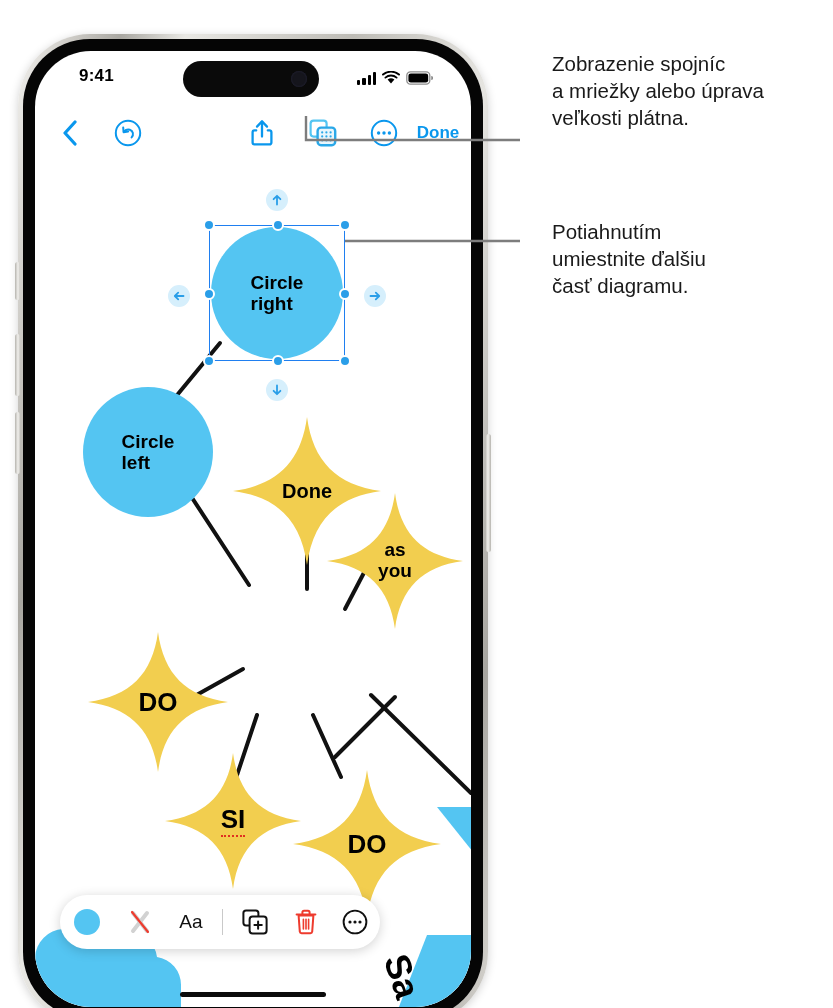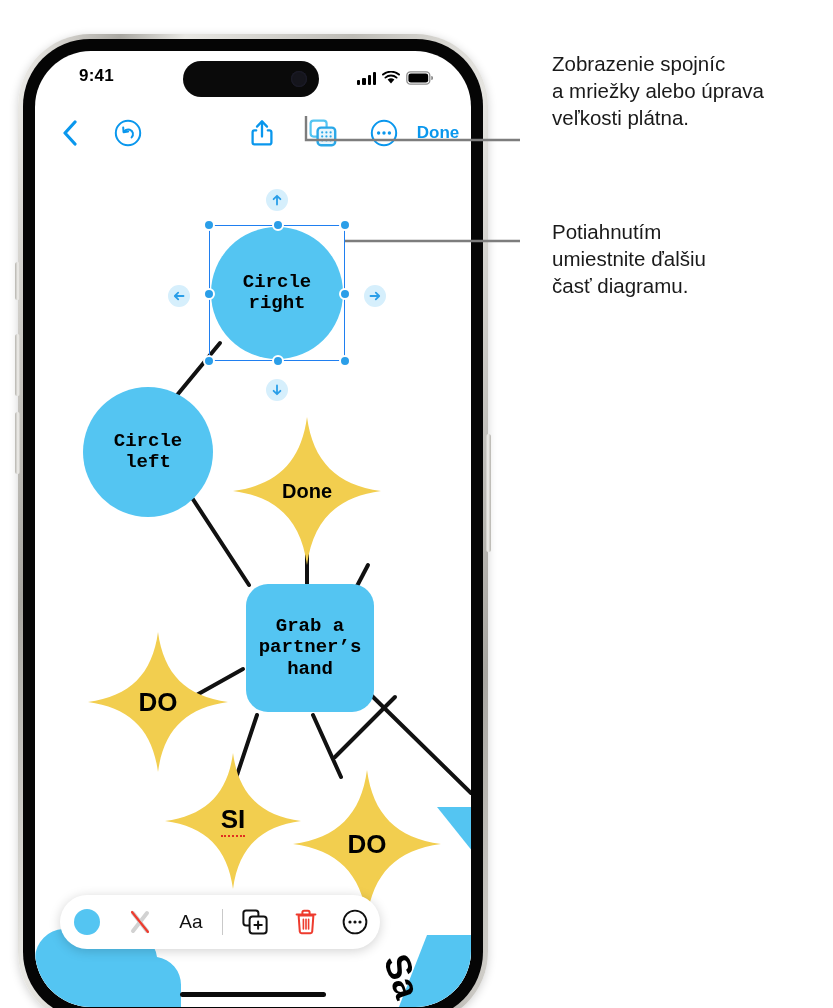--- a/index.html
+++ b/index.html
@@ -110,22 +110,22 @@
 
   
   #canvas {
     position: absolute; left: 0; top: 106px; width: 436px; height: 850px;
     background: #fff; overflow: hidden;
   }
   #connector-svg { position: absolute; left: 0; top: 0; width: 436px; height: 850px; }
 
   .node { position: absolute; display: flex; align-items: center; justify-content: center; }
   .node-label {
-    font-weight: bold; color: #000; text-align: center;
-    line-height: 1.12; pointer-events: none; white-space: pre-line; font-family: Liberation Mono, monospace;
+    font-weight: bold; color: #000; text-align: left;
+    line-height: 1.12; pointer-events: none; white-space: pre-line;
   }
   .circle { border-radius: 50%; background: #54c5f2; }
   .rounded-rect { border-radius: 22px; background: #54c5f2; }
   .star-wrap { position: absolute; }
   .star-wrap svg { position: absolute; left: 0; top: 0; }
   .star-label {
     position: absolute; left: 0; top: 0; width: 100%; height: 100%;
     display: flex; align-items: center; justify-content: center;
     font-weight: bold; color: #000; text-align: center; line-height: 1.1;
     white-space: pre-line;
@@ -319,26 +319,28 @@
 right</span>
           </div>
 
           <div class="star-wrap" style="left:198px; top:255px; width:148px; height:158px;">
             <svg width="148" height="158" viewBox="0 0 100 100">
               <path d="M50 0 C54 30 70 46 100 50 C70 54 54 70 50 100 C46 70 30 54 0 50 C30 46 46 30 50 0 Z" fill="#f2ce4f"></path>
             </svg>
             <span class="star-label" style="font-size:20px;">Done</span>
           </div>
 
-
-          <div class="node rounded-rect" style="left:211px; top:427px; width:128px; height:128px;">
-            <span class="node-label" style="font-size:19px;">Grab a
-partner’s
-hand</span>
-          </div>
+          <div class="star-wrap" style="left:292px; top:330px; width:136px; height:148px;">
+            <svg width="136" height="148" viewBox="0 0 100 100">
+              <path d="M50 0 C54 30 70 46 100 50 C70 54 54 70 50 100 C46 70 30 54 0 50 C30 46 46 30 50 0 Z" fill="#f2ce4f"></path>
+            </svg>
+            <span class="star-label" style="font-size:19px;">as
+you</span>
+          </div>
+
 
           <div class="star-wrap" style="left:53px; top:470px; width:140px; height:150px;">
             <svg width="140" height="150" viewBox="0 0 100 100">
               <path d="M50 0 C54 30 70 46 100 50 C70 54 54 70 50 100 C46 70 30 54 0 50 C30 46 46 30 50 0 Z" fill="#f2ce4f"></path>
             </svg>
             <span class="star-label" style="font-size:26px;">DO</span>
           </div>
 
           <div class="star-wrap" style="left:130px; top:590px; width:136px; height:148px;">
             <svg width="136" height="148" viewBox="0 0 100 100">

